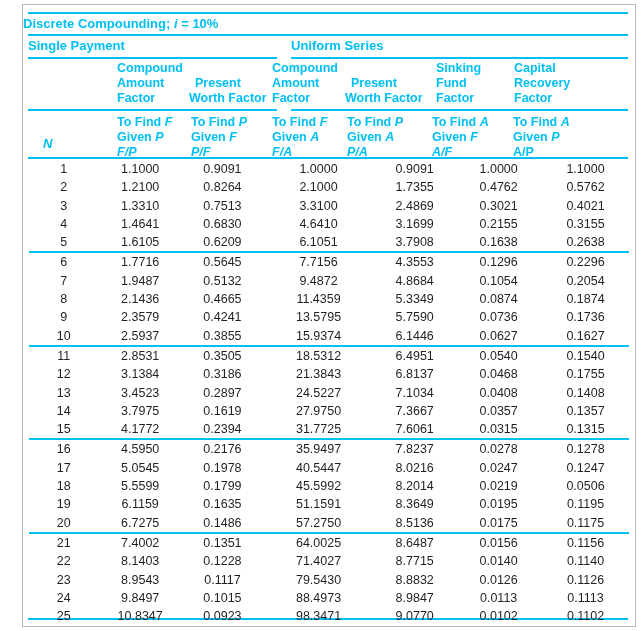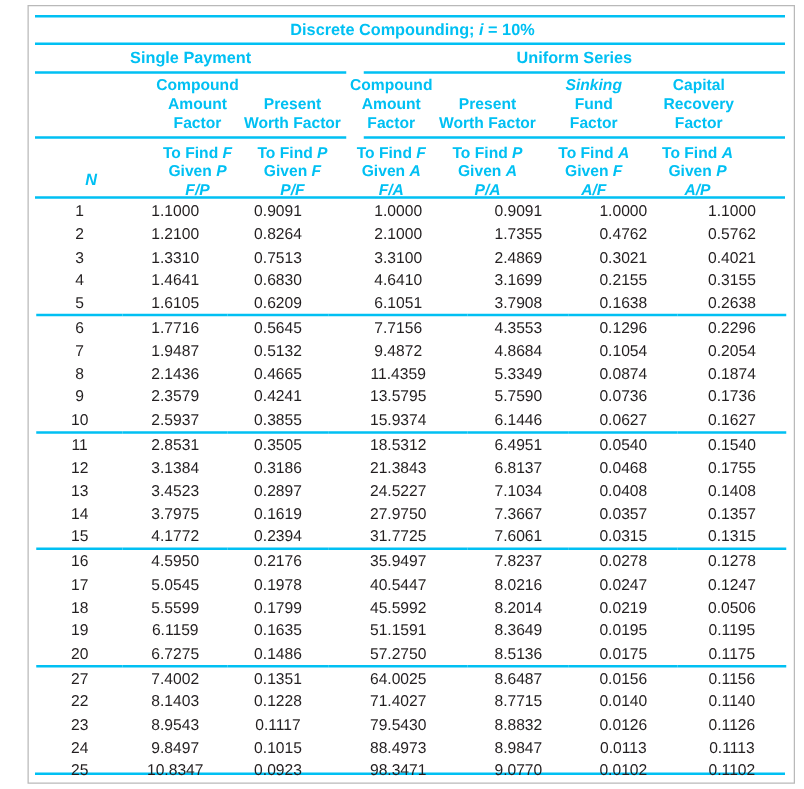--- a/index.html
+++ b/index.html
@@ -30,21 +30,20 @@
     position: absolute;
     background: #00c0f3;
     height: 2px;
   }
 
   
   .hdr {
     position: absolute;
     color: #00c0f3;
     font-weight: bold;
-    text-align: center;
     white-space: nowrap;
     line-height: 15px;
   }
   .hdr.t13 { font-size: 13px; }
   .hdr.t12 { font-size: 12.5px; }
   .hdr i  { font-style: italic; }
 
   
   #body-table {
     position: absolute;
@@ -105,21 +104,21 @@
   <div class="hdr t12" style="left:172px; top:71px; width:78px;">Present</div>
   <div class="hdr t12" style="left:166px; top:86px; width:90px;">Worth Factor</div>
 
   <div class="hdr t12" style="left:249px; top:56px; width:82px;">Compound</div>
   <div class="hdr t12" style="left:249px; top:71px; width:82px;">Amount</div>
   <div class="hdr t12" style="left:249px; top:86px; width:82px;">Factor</div>
 
   <div class="hdr t12" style="left:328px; top:71px; width:78px;">Present</div>
   <div class="hdr t12" style="left:322px; top:86px; width:90px;">Worth Factor</div>
 
-  <div class="hdr t12" style="left:413px; top:56px; width:78px;font-style:italic;">Sinking</div>
+  <div class="hdr t12" style="left:413px; top:56px; width:78px;">Sinking</div>
   <div class="hdr t12" style="left:413px; top:71px; width:78px;">Fund</div>
   <div class="hdr t12" style="left:413px; top:86px; width:78px;">Factor</div>
 
   <div class="hdr t12" style="left:491px; top:56px; width:90px;">Capital</div>
   <div class="hdr t12" style="left:491px; top:71px; width:90px;">Recovery</div>
   <div class="hdr t12" style="left:491px; top:86px; width:90px;">Factor</div>
 
   <div class="hdr t13" style="left:20px; top:131px; width:60px; font-style:italic;">N</div>
 
   <div class="hdr t12" style="left:94px; top:110px; width:82px;">
@@ -171,21 +170,21 @@
   <div class="hdr t12" style="left:409px; top:140px; width:86px; font-style:italic;">
     <span>A</span>/<span>F</span>
   </div>
 
   <div class="hdr t12" style="left:490px; top:110px; width:90px;">
     <span>To Find </span><i>A</i>
   </div>
   <div class="hdr t12" style="left:490px; top:125px; width:90px;">
     <span>Given </span><i>P</i>
   </div>
-  <div class="hdr t12" style="left:490px; top:140px; width:90px; font-style:italic;">
+  <div class="hdr t12" style="left:490px; top:140px; width:90px; ">
     <span>A</span>/<span>P</span>
   </div>
 
   <table id="body-table">
     <tbody id="body-rows">
         <tr>
           <td class="c-n">1</td>
           <td class="c-fp">1.1000</td>
           <td class="c-pf">0.9091</td>
           <td class="c-fa">1.0000</td>
@@ -358,21 +357,21 @@
         <tr class="band-end">
           <td class="c-n">20</td>
           <td class="c-fp">6.7275</td>
           <td class="c-pf">0.1486</td>
           <td class="c-fa">57.2750</td>
           <td class="c-pa">8.5136</td>
           <td class="c-af">0.0175</td>
           <td class="c-ap">0.1175</td>
         </tr>
         <tr>
-          <td class="c-n">27</td>
+          <td class="c-n">21</td>
           <td class="c-fp">7.4002</td>
           <td class="c-pf">0.1351</td>
           <td class="c-fa">64.0025</td>
           <td class="c-pa">8.6487</td>
           <td class="c-af">0.0156</td>
           <td class="c-ap">0.1156</td>
         </tr>
         <tr>
           <td class="c-n">22</td>
           <td class="c-fp">8.1403</td>

